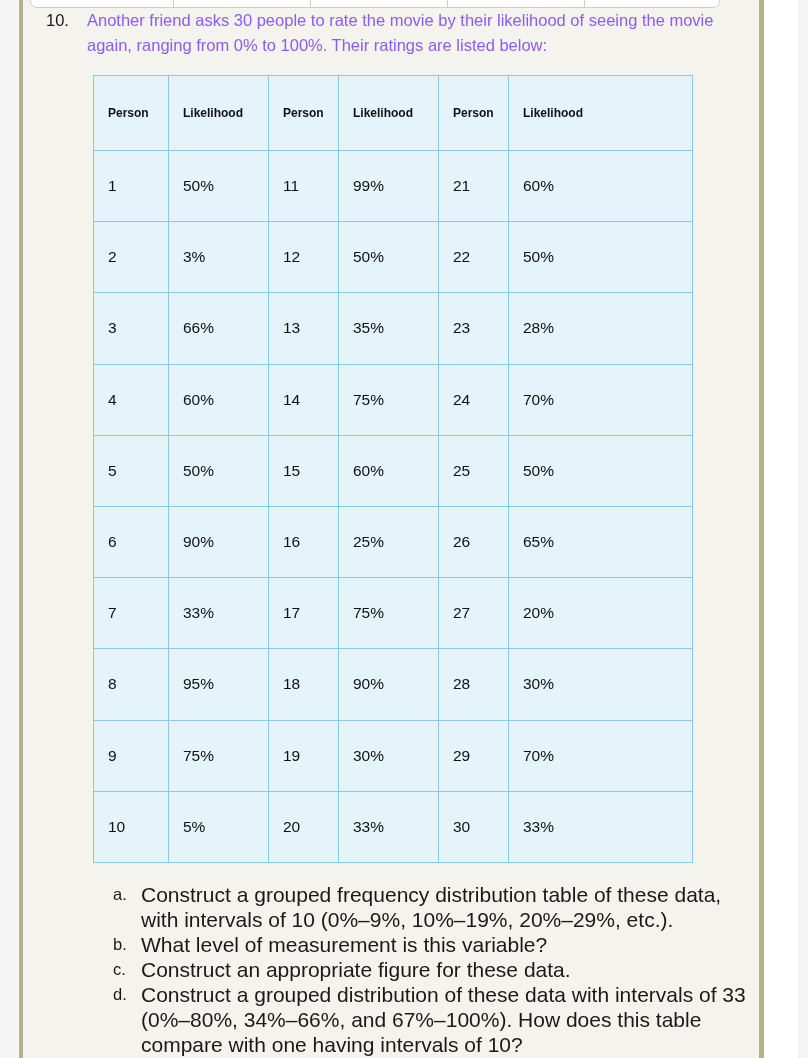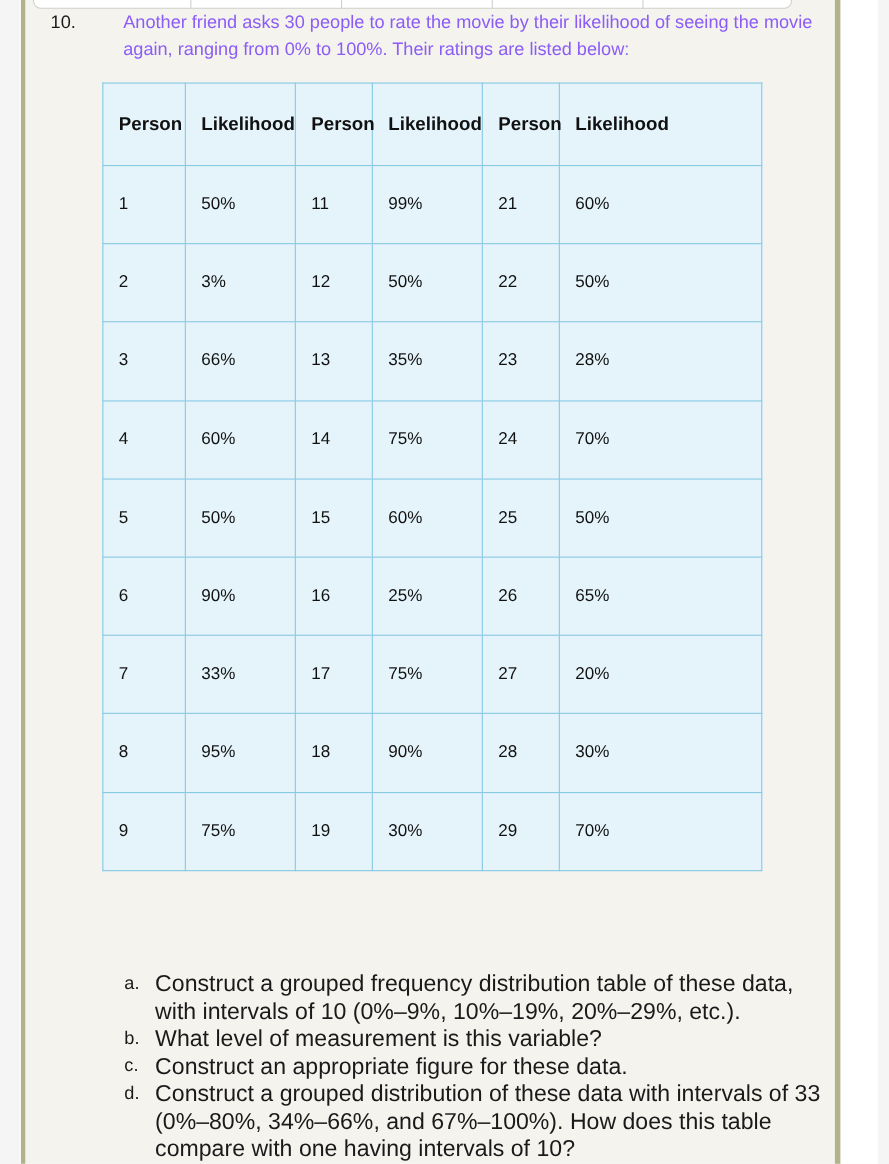--- a/index.html
+++ b/index.html
@@ -85,21 +85,20 @@
   
   .question {
     position: absolute;
     left: 46px;
     top: 8px;
     width: 700px;
   }
   .q-row {
     display: flex;
     align-items: flex-start;
-    gap: 25px;
   }
   .q-marker {
     width: 41px;
     flex: 0 0 41px;
     font-size: 16.5px;
     line-height: 25px;
     color: #1a1a1a;
     text-align: left;
   }
   .q-text {
@@ -125,21 +124,21 @@
     padding: 0 0 0 14px;
     text-align: left;
     color: #111111;
     font-size: 15.5px;
     vertical-align: middle;
     box-sizing: border-box;
   }
   .data-table thead th {
     height: 75px;
     font-weight: bold;
-    font-size: 17px;
+    font-size: 12px;
   }
   .data-table tbody td {
     height: 71.2px;
   }
   .col-person { width: 75px; }
   .col-like   { width: 100px; }
   .col-person2{ width: 70px; }
   .col-like2  { width: 100px; }
   .col-person3{ width: 70px; }
   .col-like3  { width: 184px; }
@@ -273,20 +272,28 @@
         <td class="cell-like">30%</td>
       </tr>
       <tr>
         <td class="cell-person">9</td>
         <td class="cell-like">75%</td>
         <td class="cell-person">19</td>
         <td class="cell-like">30%</td>
         <td class="cell-person">29</td>
         <td class="cell-like">70%</td>
       </tr>
+      <tr>
+        <td class="cell-person">10</td>
+        <td class="cell-like">5%</td>
+        <td class="cell-person">20</td>
+        <td class="cell-like">33%</td>
+        <td class="cell-person">30</td>
+        <td class="cell-like">33%</td>
+      </tr>
     </tbody>
   </table>
 
   <div class="sublist">
     <div class="sub-row">
       <div class="sub-marker">a.</div>
       <div class="sub-text">Construct a grouped frequency distribution table of these data, with intervals of 10 (0%–9%, 10%–19%, 20%–29%, etc.).</div>
     </div>
     <div class="sub-row">
       <div class="sub-marker">b.</div>

